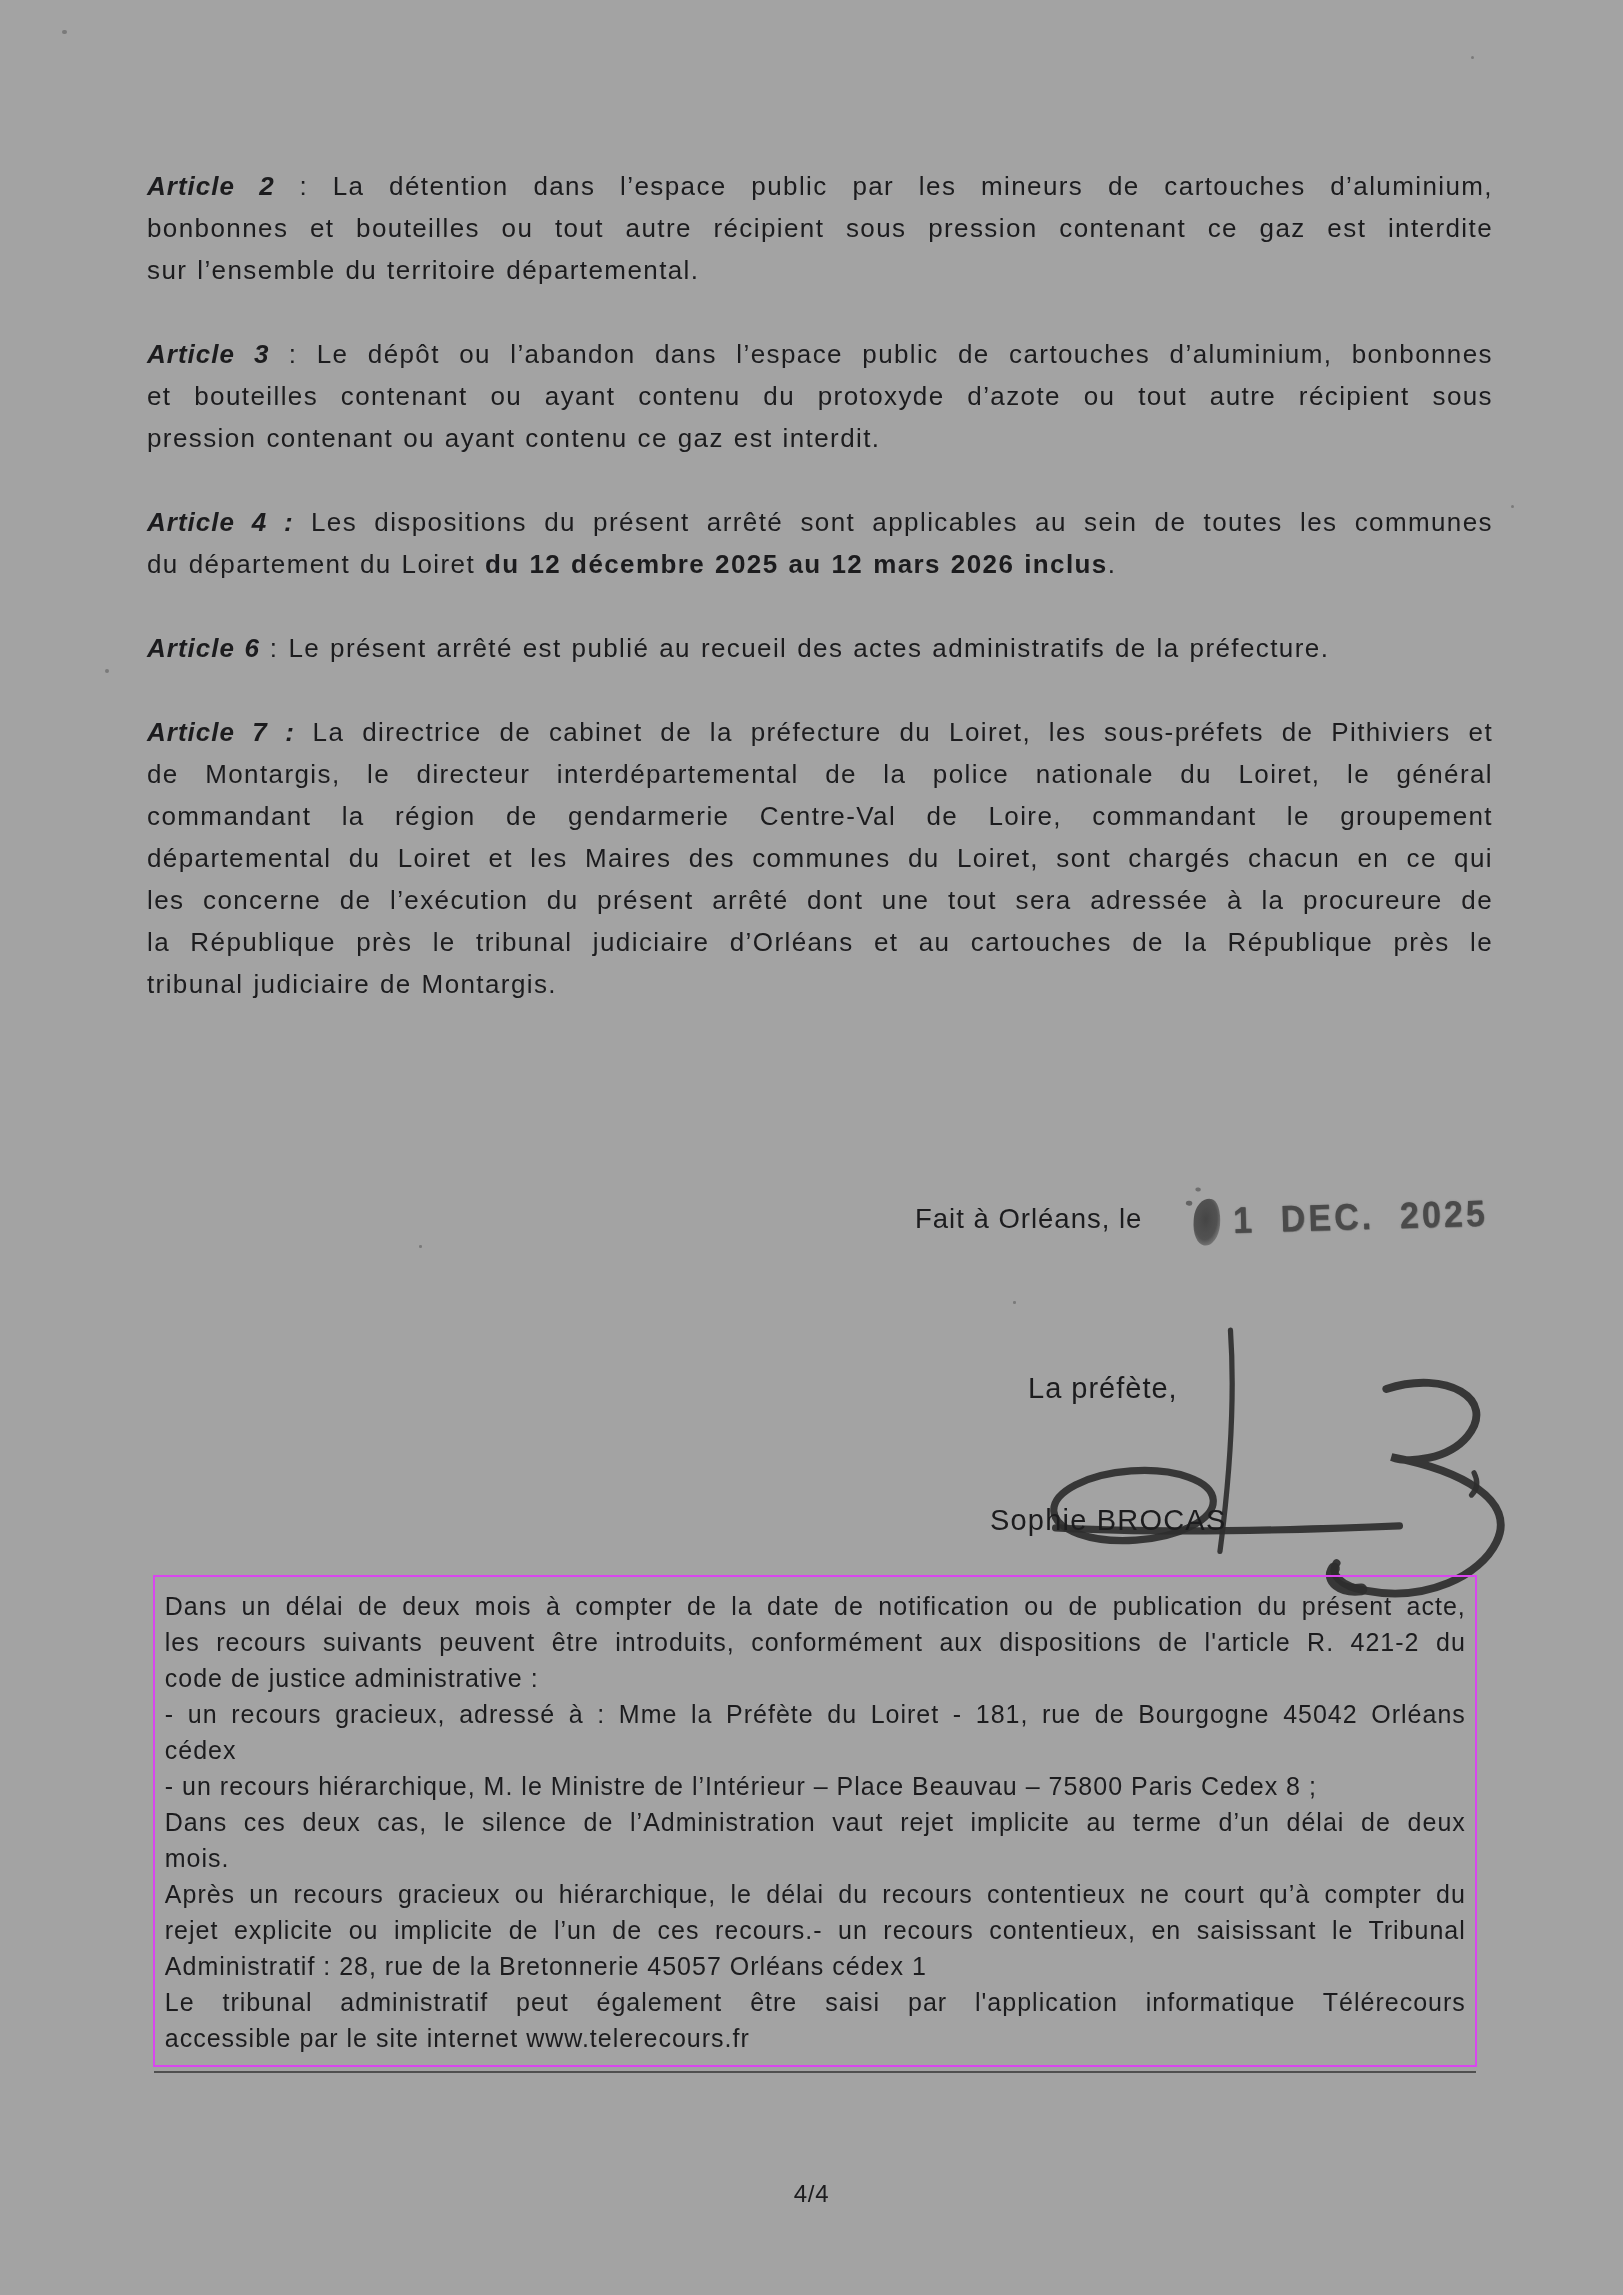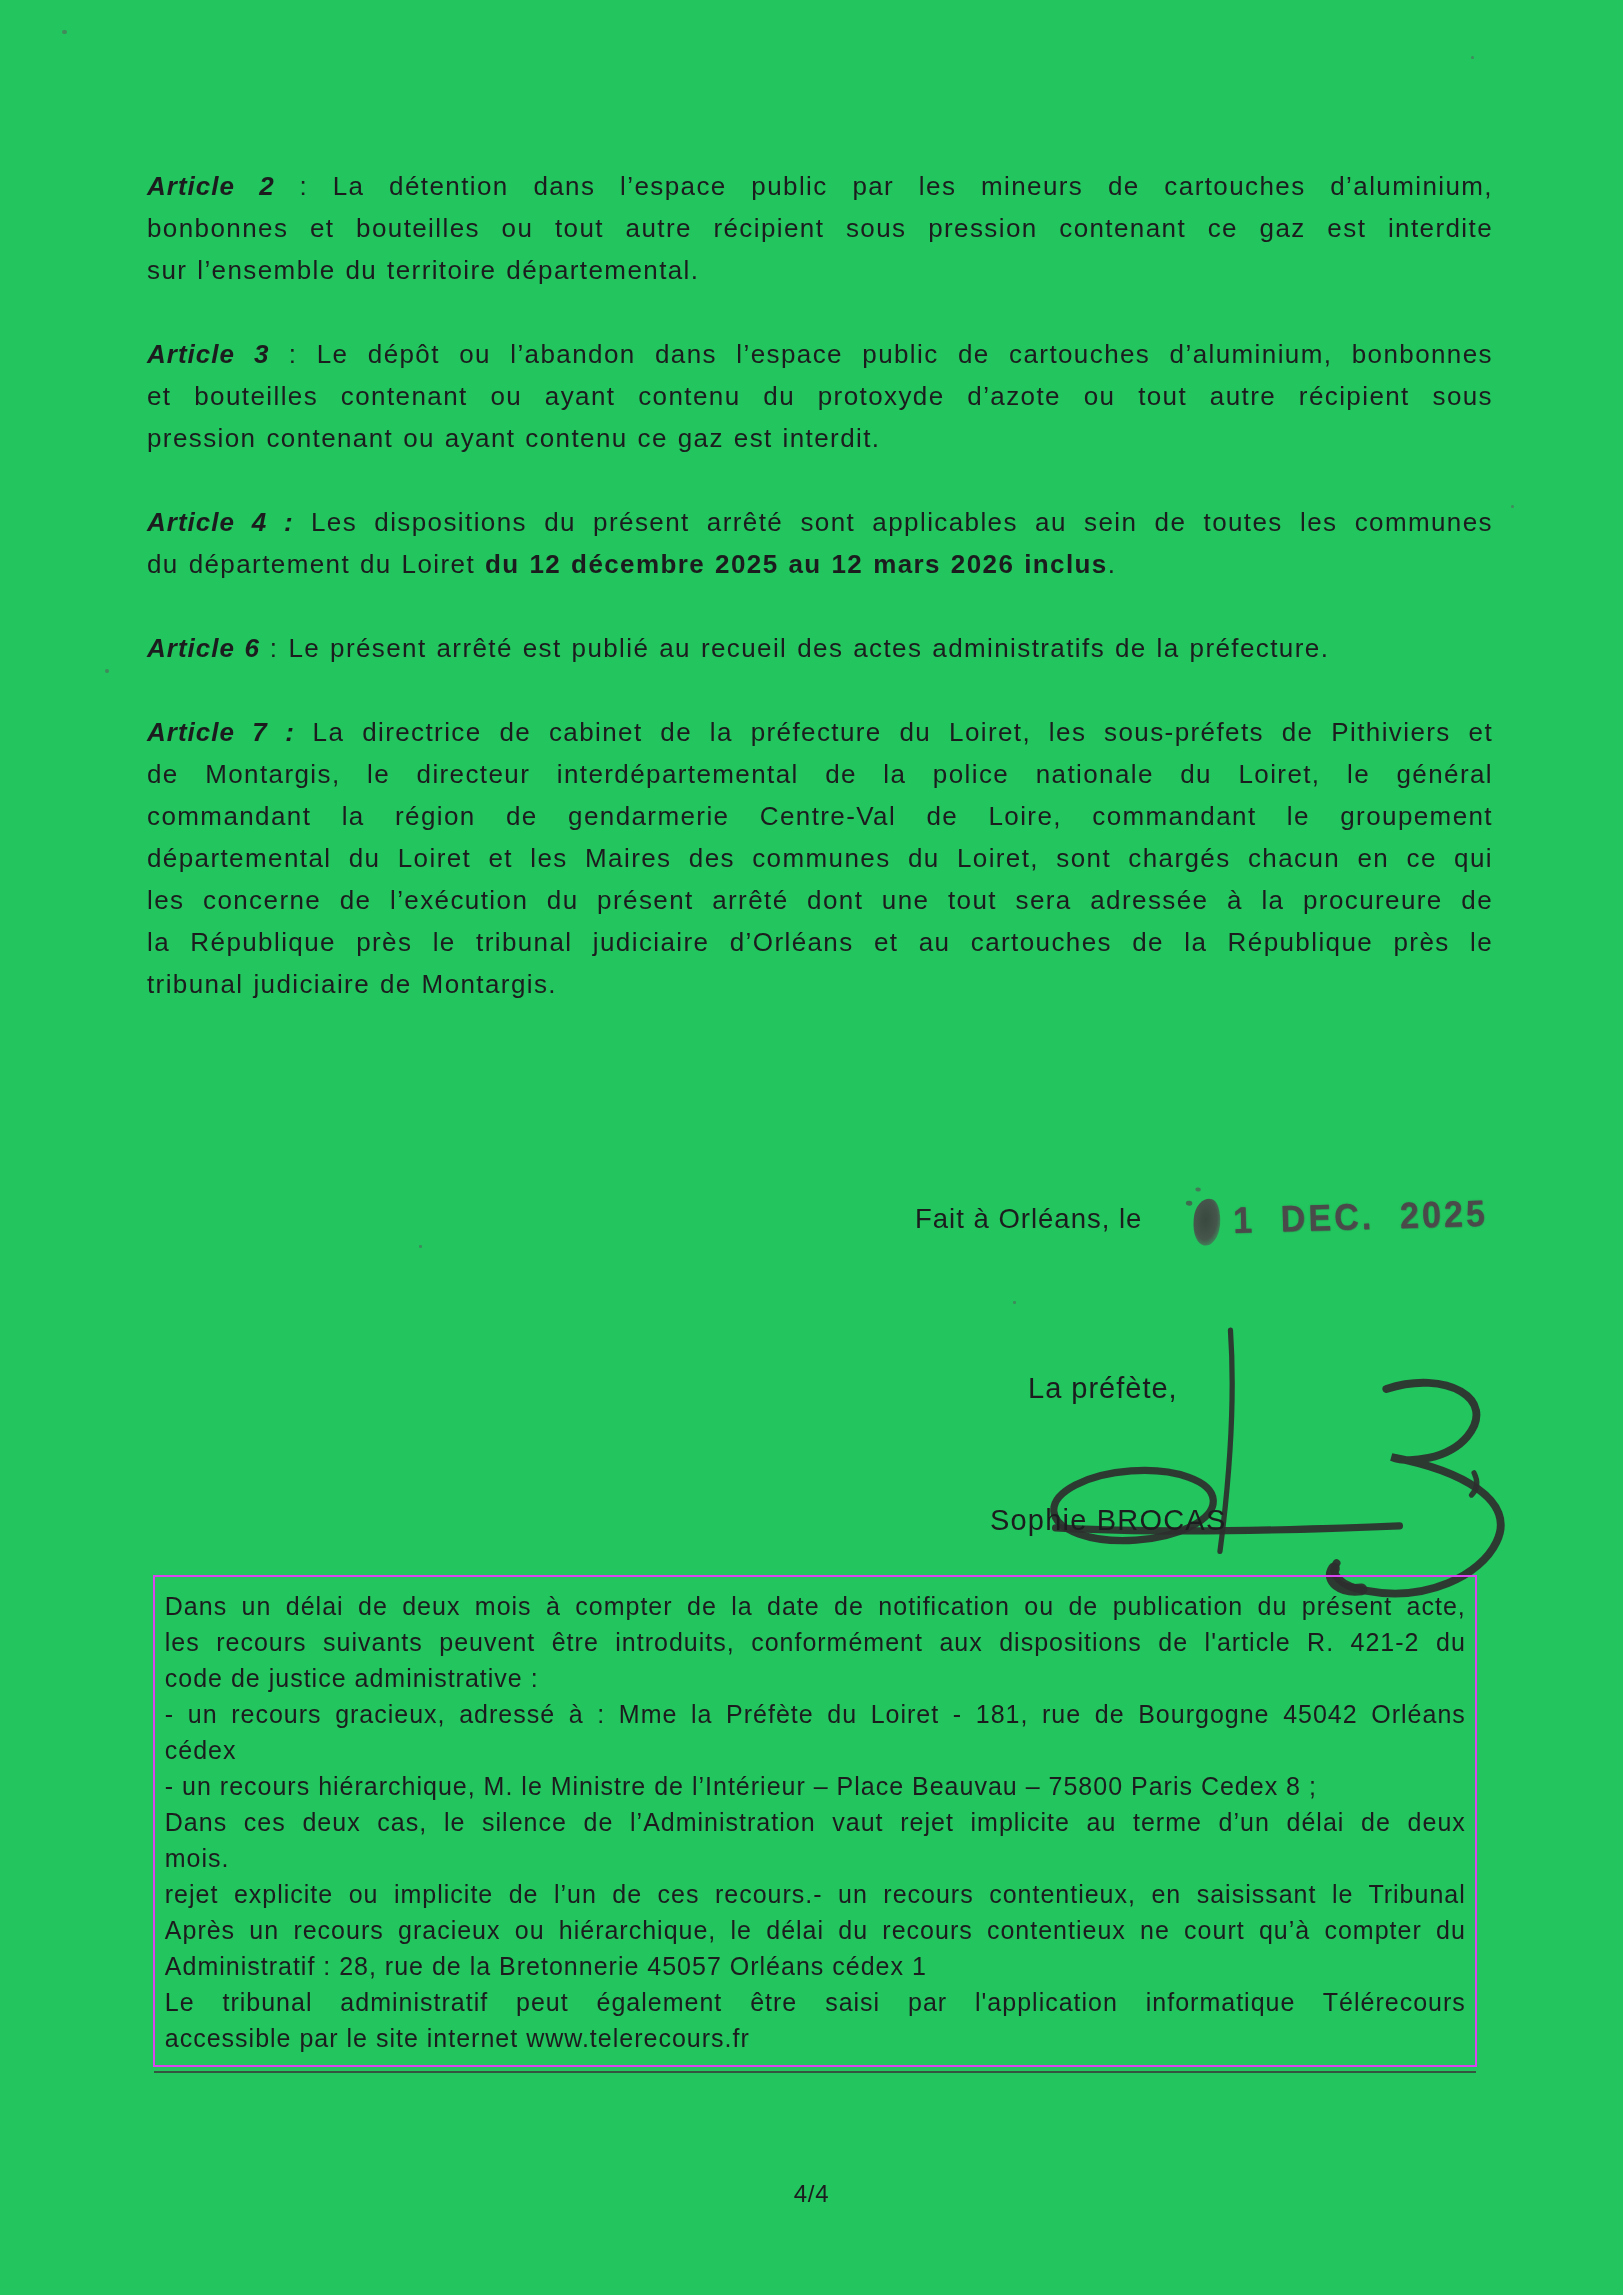--- a/index.html
+++ b/index.html
@@ -1,19 +1,19 @@
 <!DOCTYPE html>
 <html style="font-size:10.5px"><head>
 <meta charset="utf-8">
 <style>
   html,body{margin:0;padding:0;background:#e8e8e8;}
   .page{
     position:relative;
     width:1623px;height:2295px;
-    background:#22c55e;
+    background:#a3a3a3;
     font-family:"Liberation Sans",sans-serif;
     color:#1c1c1e;
     overflow:hidden;
   }
   
   .articles{
     position:absolute;left:147px;top:165px;width:1346px;
     font-size:26px;line-height:42px;
     letter-spacing:1.4px;word-spacing:1.3px;
   }
@@ -143,22 +143,22 @@
 
   <div class="notice-box">
       <div class="nline just">Dans un délai de deux mois à compter de la date de notification ou de publication du présent acte,</div>
       <div class="nline just">les recours suivants peuvent être introduits, conformément aux dispositions de l'article R. 421-2 du</div>
       <div class="nline">code de justice administrative :</div>
       <div class="nline just">- un recours gracieux, adressé à : Mme la Préfète du Loiret - 181, rue de Bourgogne 45042 Orléans</div>
       <div class="nline">cédex</div>
       <div class="nline">- un recours hiérarchique, M. le Ministre de l’Intérieur – Place Beauvau – 75800 Paris Cedex 8 ;</div>
       <div class="nline just">Dans ces deux cas, le silence de l’Administration vaut rejet implicite au terme d’un délai de deux</div>
       <div class="nline">mois.</div>
+      <div class="nline just">Après un recours gracieux ou hiérarchique, le délai du recours contentieux ne court qu’à compter du</div>
       <div class="nline just">rejet explicite ou implicite de l’un de ces recours.- un recours contentieux, en saisissant le Tribunal</div>
-      <div class="nline just">Après un recours gracieux ou hiérarchique, le délai du recours contentieux ne court qu’à compter du</div>
       <div class="nline">Administratif : 28, rue de la Bretonnerie 45057 Orléans cédex 1</div>
       <div class="nline just">Le tribunal administratif peut également être saisi par l'application informatique Télérecours</div>
       <div class="nline">accessible par le site internet www.telerecours.fr</div>
     </div>
 
   <div class="page-number">4/4</div>
 
   <span class="speck" style="left:62px;top:29.5px;width:4.6px;height:4.6px;"></span>
   <span class="speck" style="left:1471px;top:56px;width:3.3px;height:3.3px;"></span>
   <span class="speck" style="left:105px;top:669px;width:3.9px;height:3.9px;"></span>

